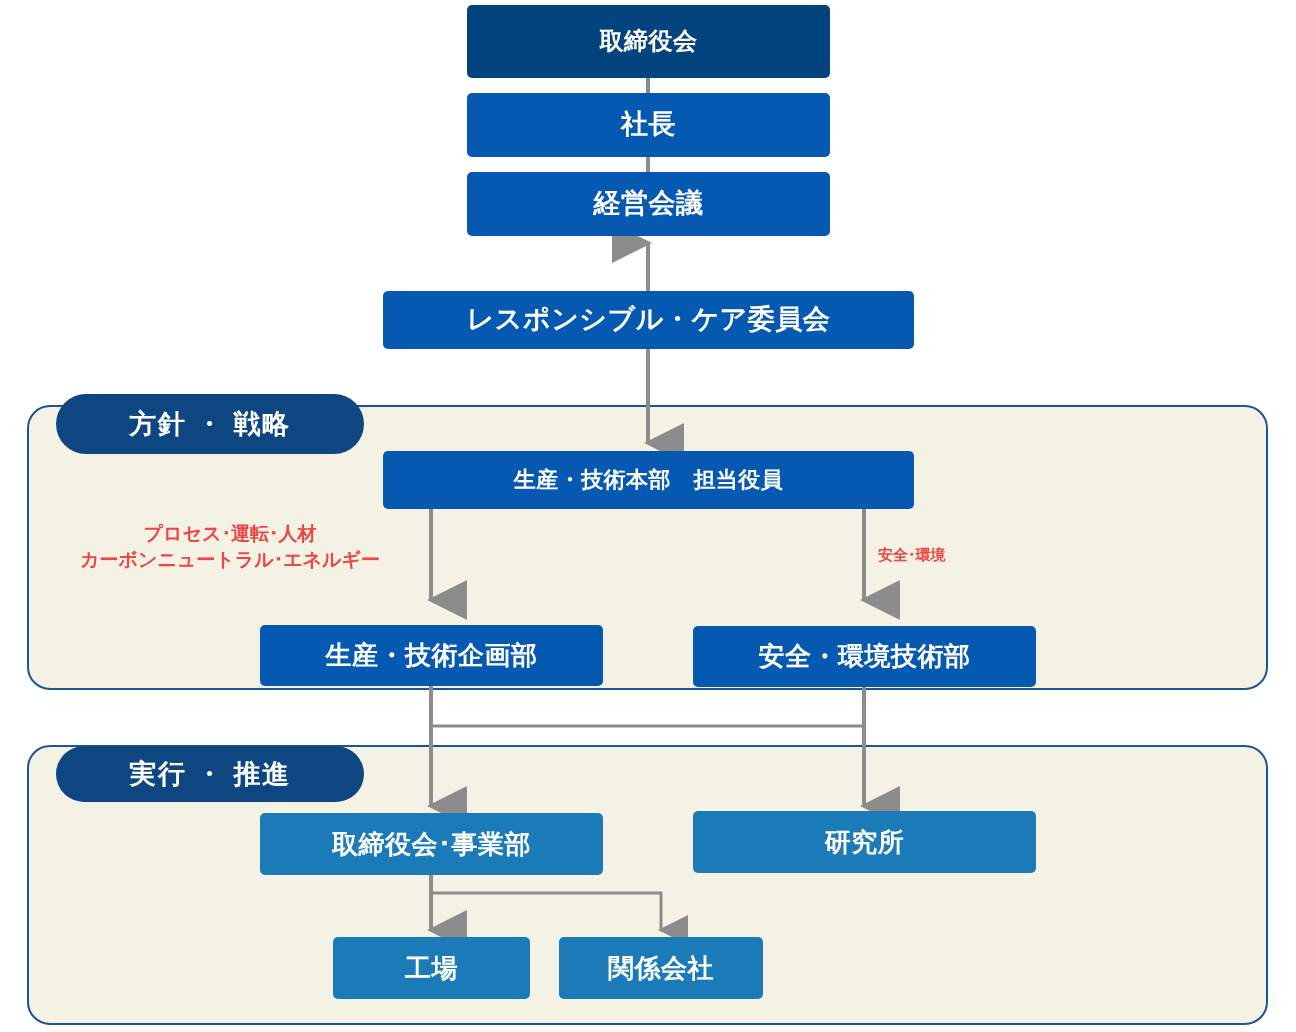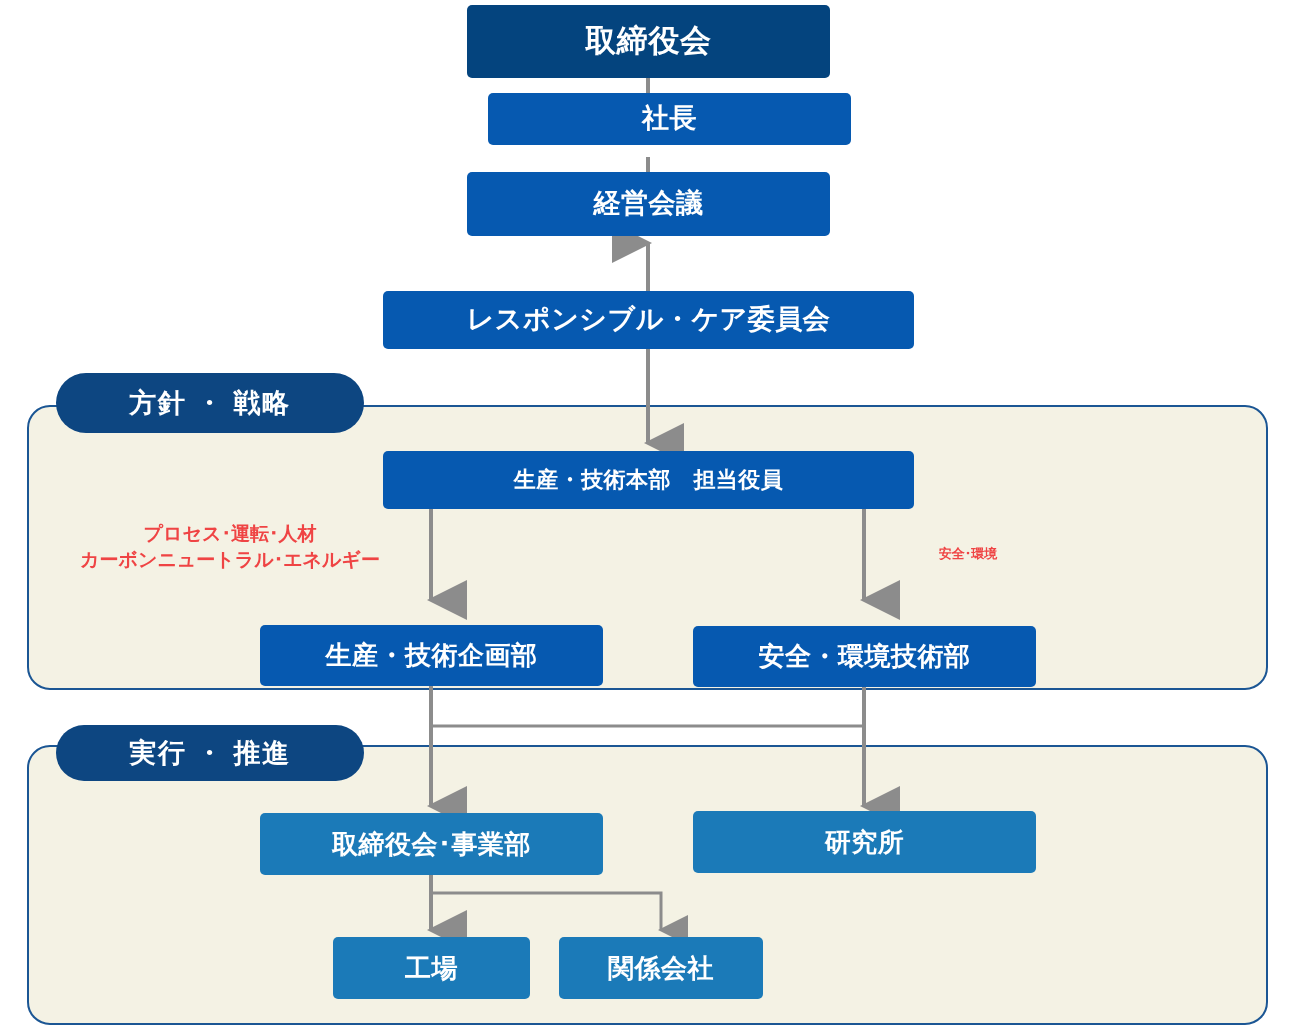--- a/index.html
+++ b/index.html
@@ -49,20 +49,21 @@
     box-sizing: border-box;
     display: flex;
     align-items: center;
     justify-content: center;
     background: #0d4681;
     color: #ffffff;
     border-radius: 999px;
     font-weight: bold;
     letter-spacing: 0.06em;
     white-space: nowrap;
+    margin-top: 21px;
   }
   .edge-label {
     position: absolute;
     color: #ef4444;
     font-weight: bold;
     text-align: center;
     line-height: 1.35;
     white-space: nowrap;
   }
 </style>
@@ -104,38 +105,38 @@
 
     <line x1="864" y1="670" x2="864" y2="806" stroke="#8c8c8c" stroke-width="4" marker-end="url(#arrow-down)"></line>
 
     <line x1="431" y1="726" x2="864" y2="726" stroke="#8c8c8c" stroke-width="3"></line>
 
     <line x1="431" y1="875" x2="431" y2="930" stroke="#8c8c8c" stroke-width="4" marker-end="url(#arrow-down)"></line>
 
     <path d="M 431 893 L 661 893 L 661 930" fill="none" stroke="#8c8c8c" stroke-width="3" marker-end="url(#arrow-down)"></path>
   </svg>
 
-  <div class="node navy" style="left:467px; top:5px; width:363px; height:73px; font-size:31px;">取締役会</div>
+  <div class="node navy" style="left:467px; top:5px; width:363px; height:73px; font-size:24px;">取締役会</div>
 
-  <div class="node blue" style="left:488px; top:93px; width:363px; height:52px; font-size:27px;">社長</div>
+  <div class="node blue" style="left:467px; top:93px; width:363px; height:64px; font-size:27px;">社長</div>
 
   <div class="node blue" style="left:467px; top:172px; width:363px; height:64px; font-size:27px;">経営会議</div>
 
   <div class="node blue" style="left:383px; top:291px; width:531px; height:58px; font-size:27px;">レスポンシブル・ケア委員会</div>
 
   <div class="section-pill" style="left:56px; top:373px; width:308px; height:60px; font-size:27px;">方針 ・ 戦略</div>
 
   <div class="node blue" style="left:383px; top:451px; width:531px; height:58px; font-size:22px;">生産・技術本部　担当役員</div>
 
   <div class="edge-label" style="left:20px; top:521px; width:420px; font-size:19px;">
     <div>プロセス･運転･人材</div>
     <div>カーボンニュートラル･エネルギー</div>
   </div>
 
-  <div class="edge-label" style="left:878px; top:545px; width:180px; font-size:13px; text-align:center;">
+  <div class="edge-label" style="left:878px; top:545px; width:180px; font-size:15px; text-align:left;">
     <div>安全･環境</div>
   </div>
 
   <div class="node blue" style="left:260px; top:609px; width:343px; height:61px; font-size:26px;margin-top:16px;">生産・技術企画部</div>
 
   <div class="node blue" style="left:693px; top:607px; width:343px; height:61px; font-size:26px;margin-top:19px;">安全・環境技術部</div>
 
   <div class="section-pill" style="left:56px; top:725px; width:308px; height:56px; font-size:27px;">実行 ・ 推進</div>
 
   <div class="node teal" style="left:260px; top:813px; width:343px; height:62px; font-size:26px;">取締役会･事業部</div>

